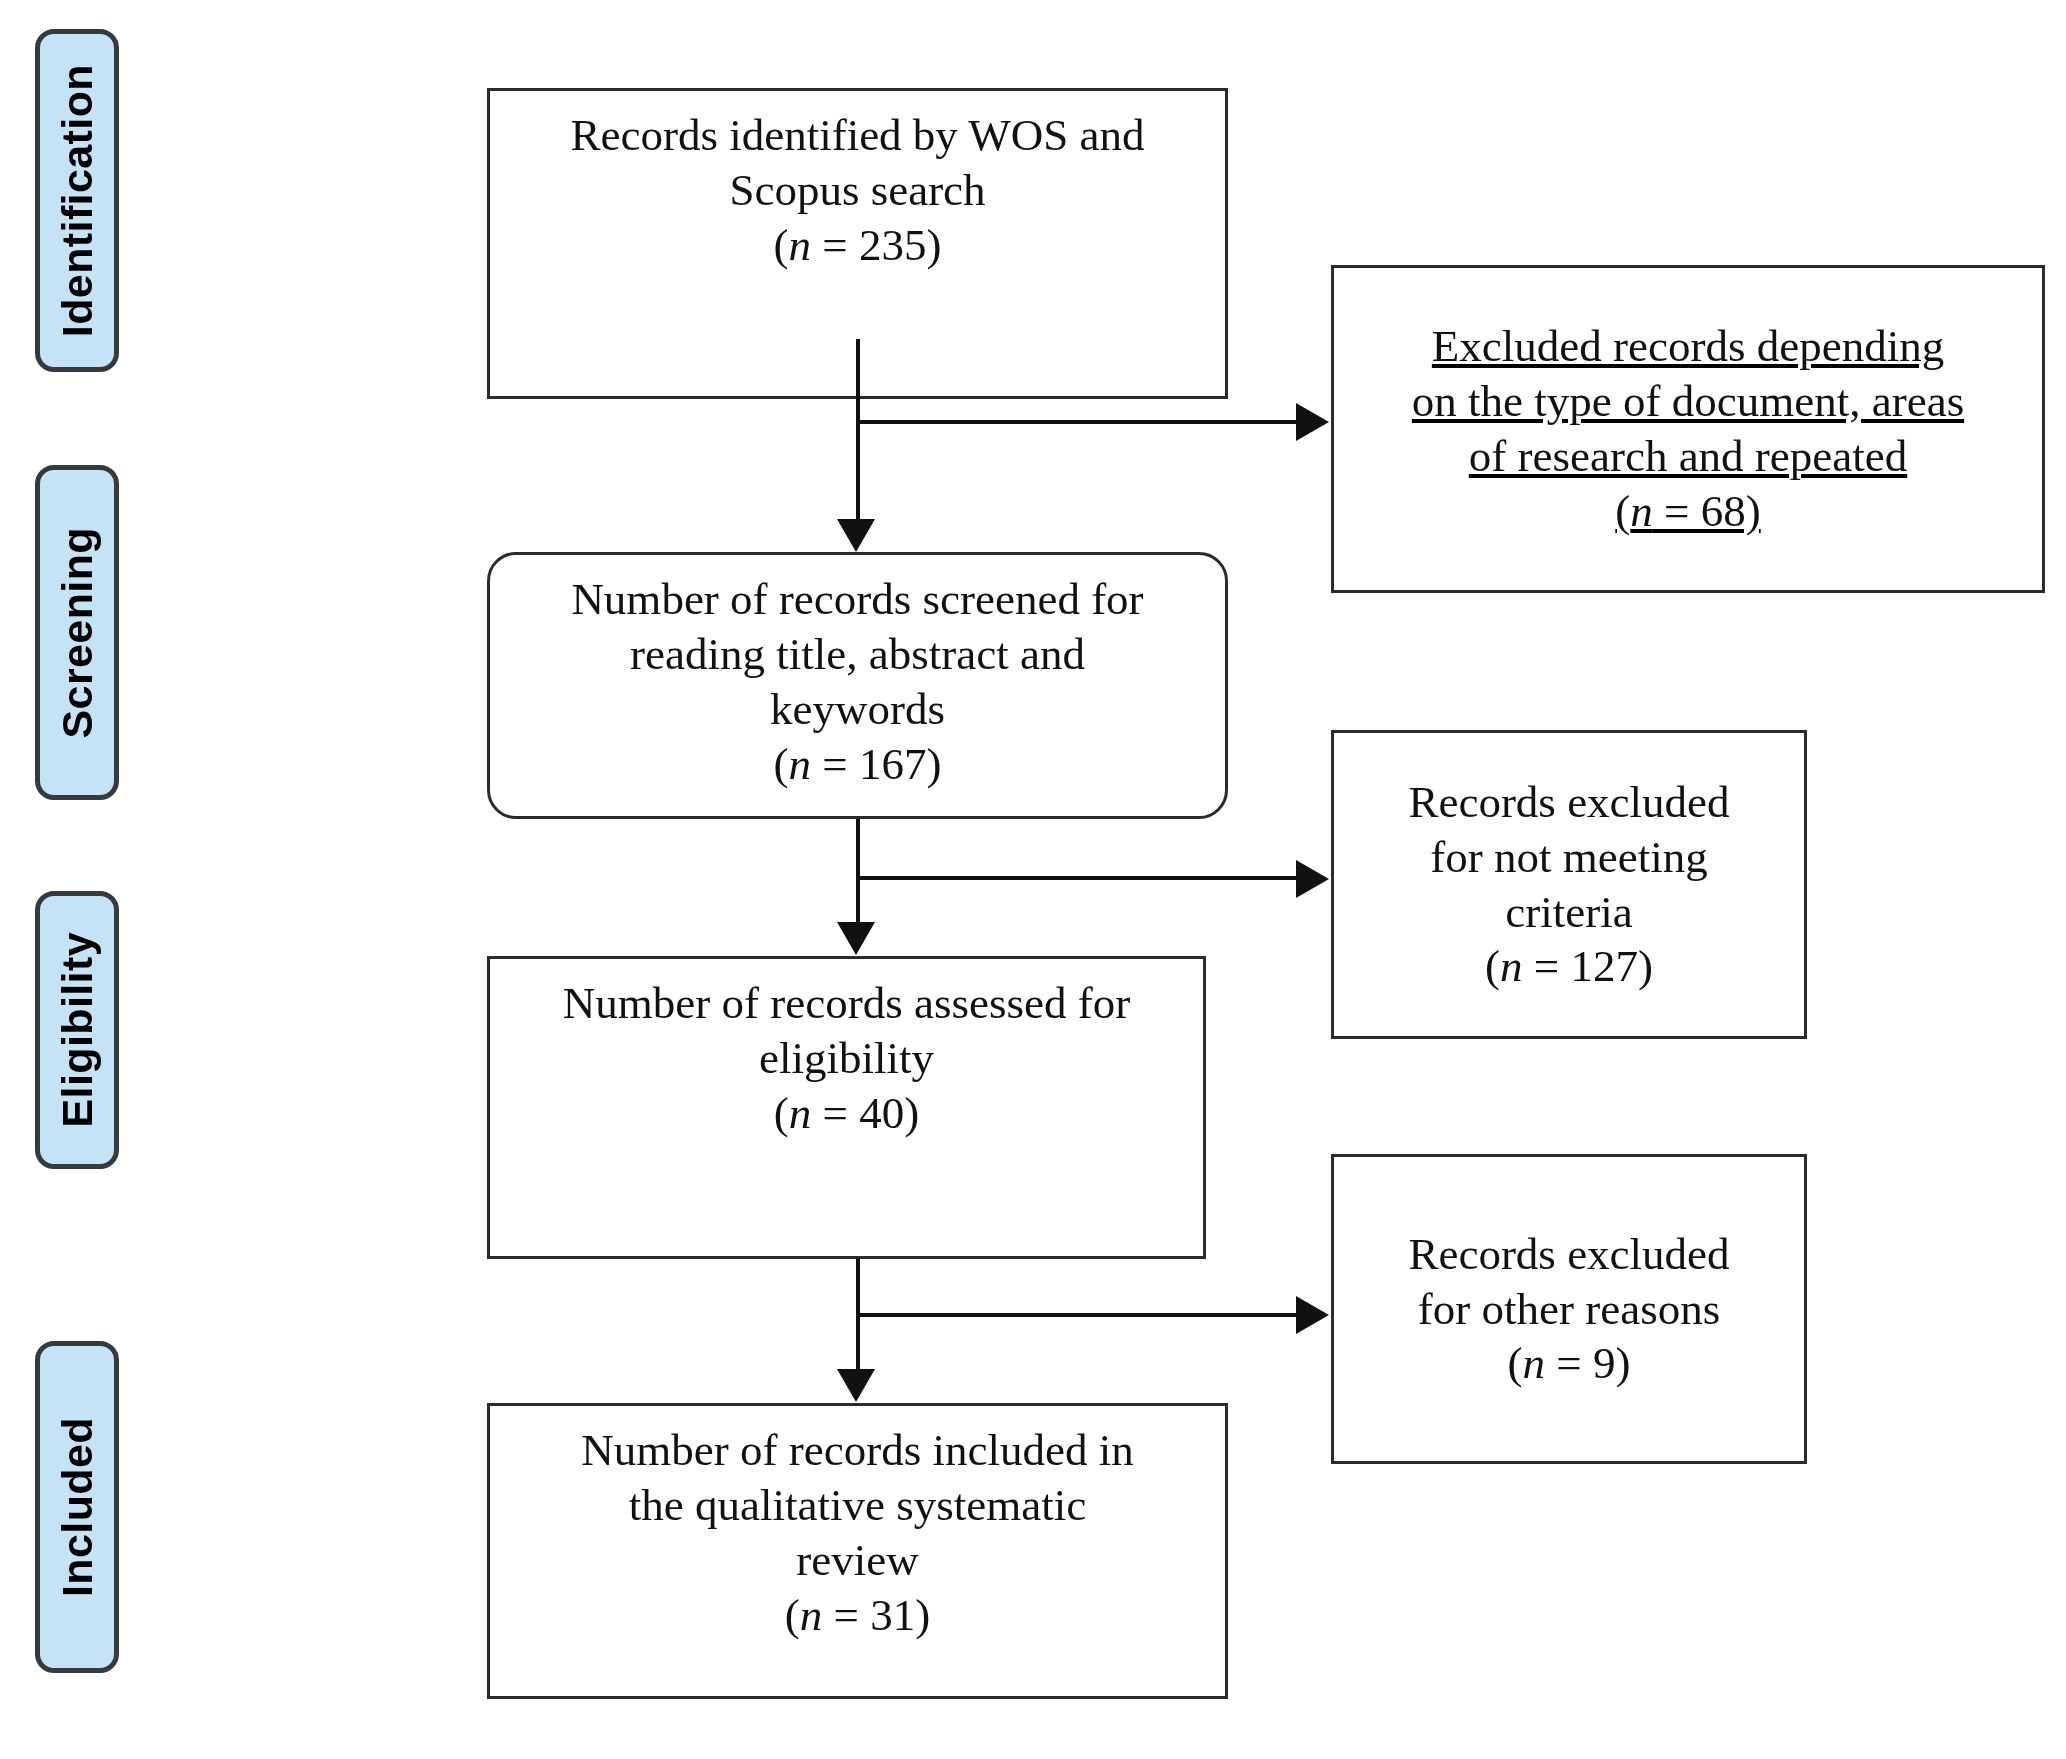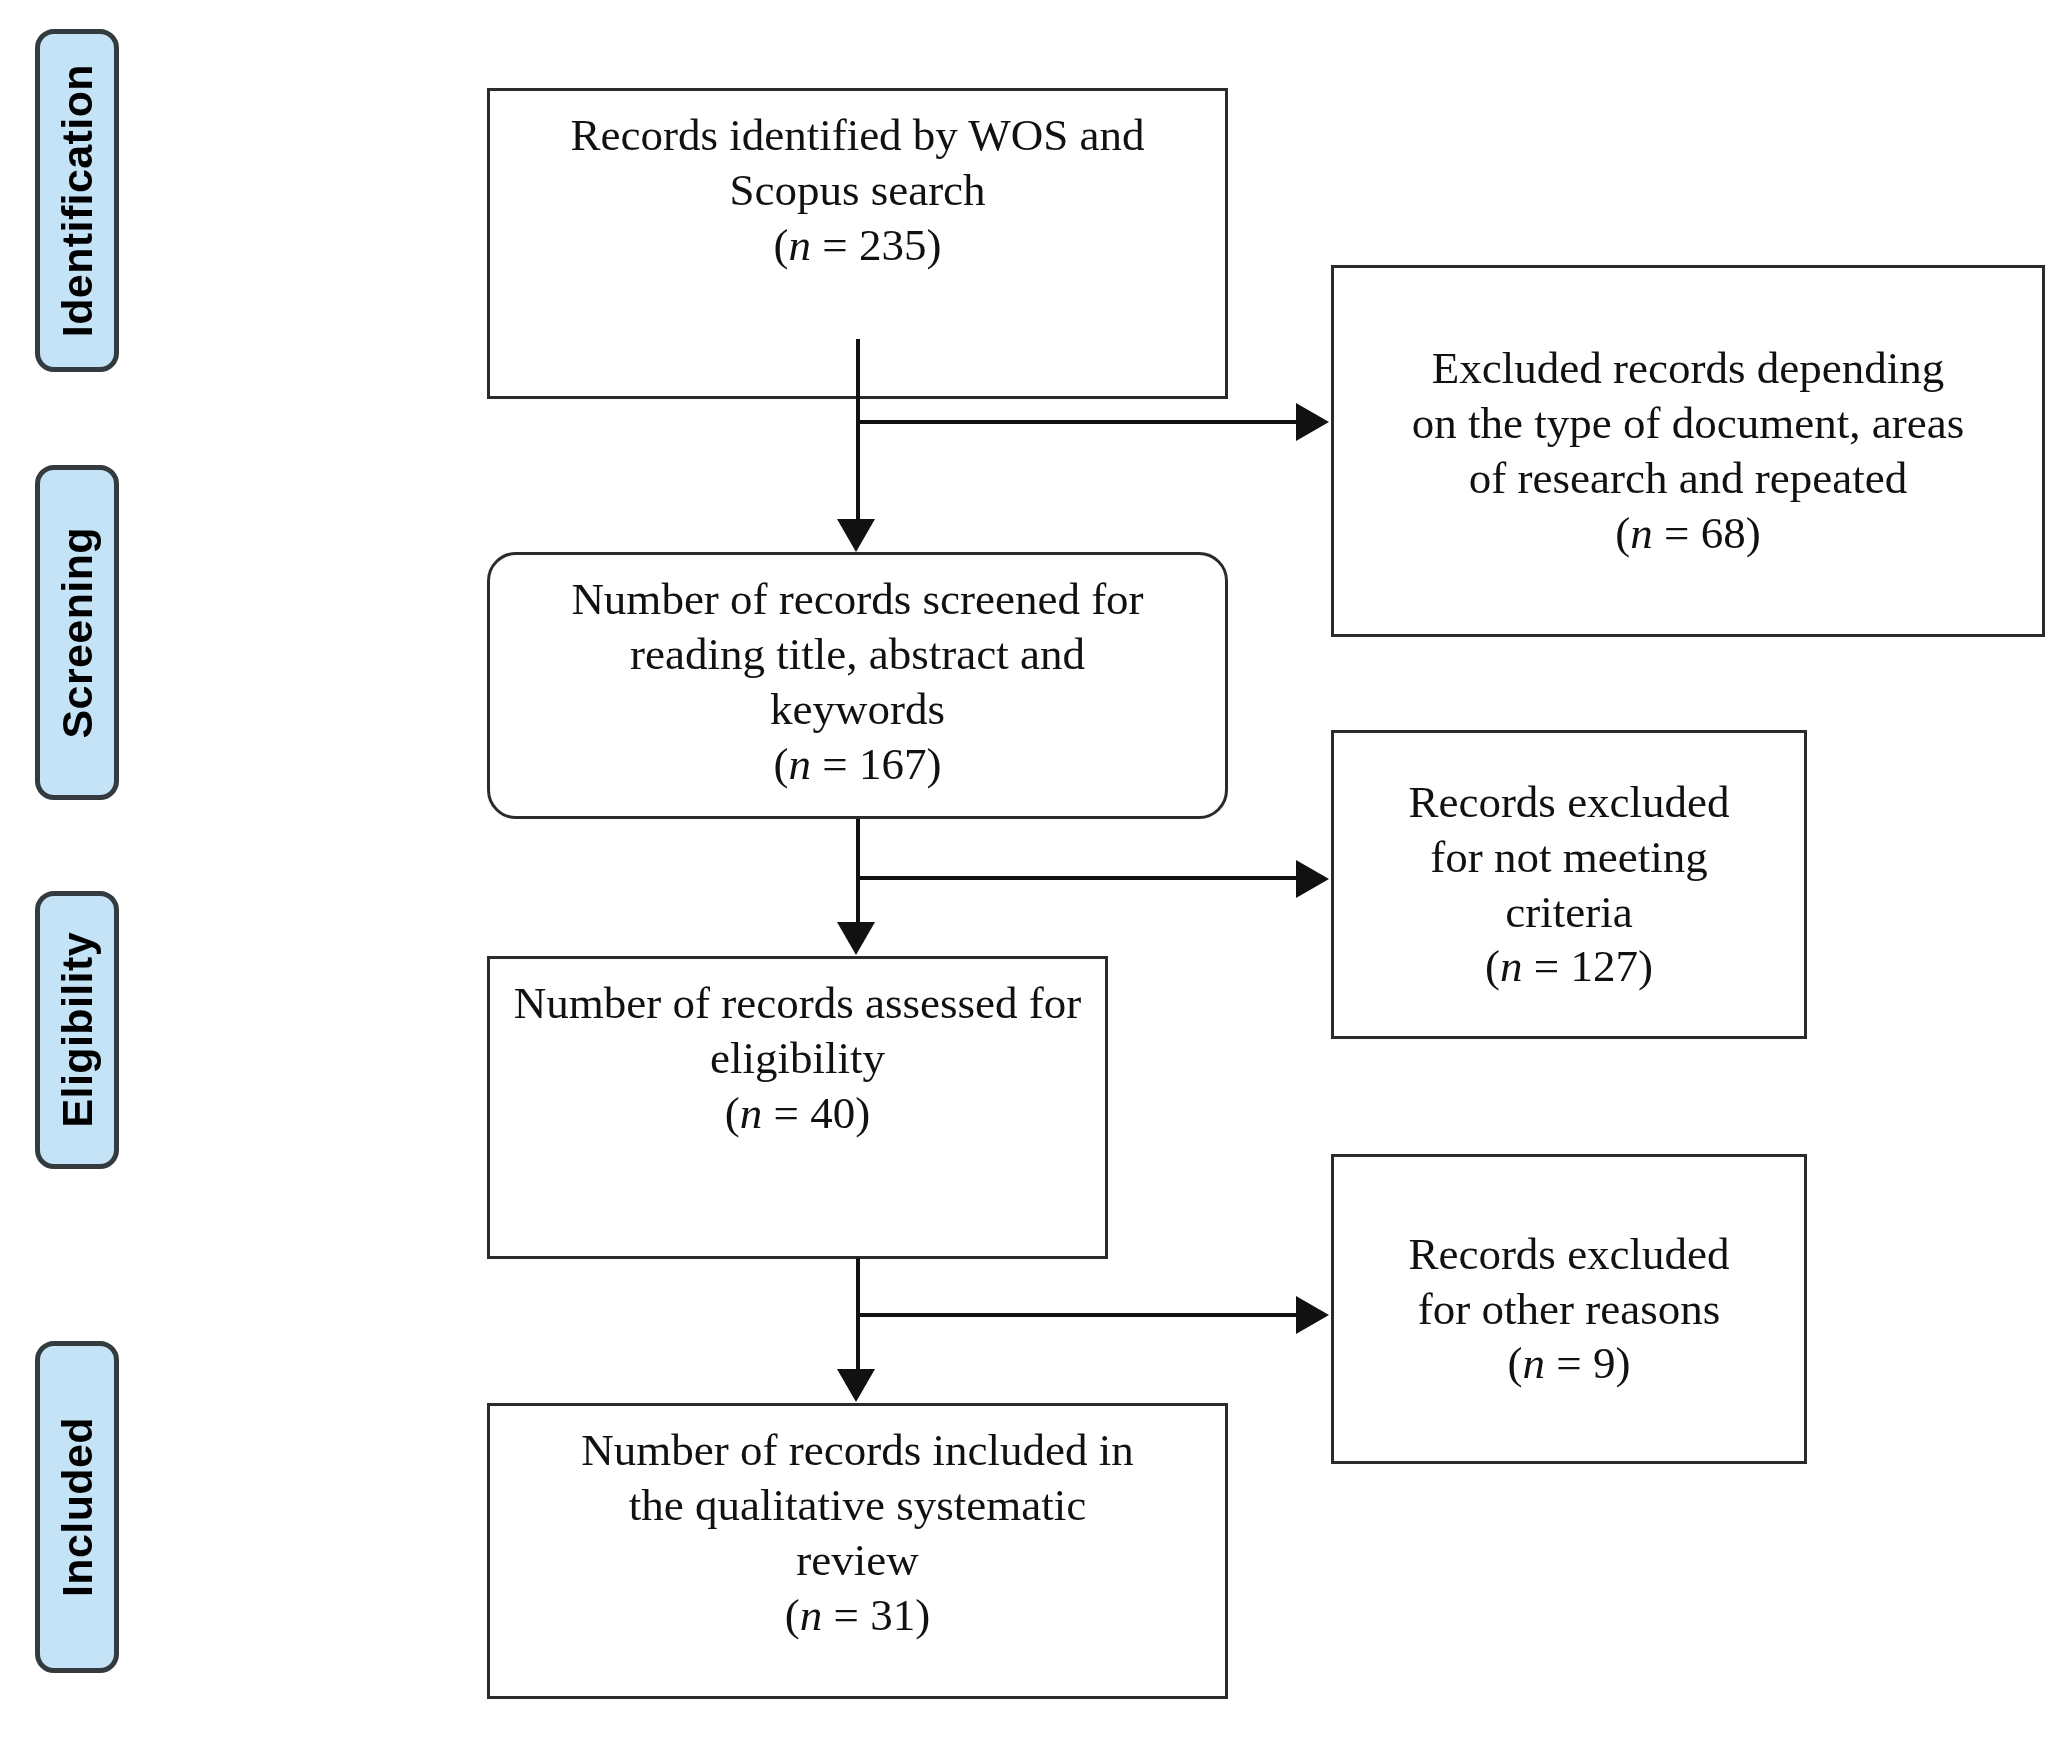--- a/index.html
+++ b/index.html
@@ -114,29 +114,29 @@
   </div>
 
   <div class="flow-box main-box" style="left:487px; top:88px; width:741px; height:311px;">
     <span class="box-text">Records identified by WOS and<br>Scopus search<br>(<i>n</i> = 235)</span>
   </div>
 
   <div class="flow-box main-box" style="left:487px; top:552px; width:741px; height:267px;border-radius:29px;">
     <span class="box-text">Number of records screened for<br>reading title, abstract and<br>keywords<br>(<i>n</i> = 167)</span>
   </div>
 
-  <div class="flow-box main-box" style="left:487px; top:956px; width:621px; height:303px;">
+  <div class="flow-box main-box" style="left:487px; top:956px; width:719px; height:303px;">
     <span class="box-text">Number of records assessed for<br>eligibility<br>(<i>n</i> = 40)</span>
   </div>
 
   <div class="flow-box main-box" style="left:487px; top:1403px; width:741px; height:296px;">
     <span class="box-text">Number of records included in<br>the qualitative systematic<br>review<br>(<i>n</i> = 31)</span>
   </div>
 
-  <div class="flow-box side-box" style="left:1331px; top:265px; width:714px; height:372px;">
+  <div class="flow-box side-box" style="left:1331px; top:265px; width:714px; height:328px;text-decoration:underline;">
     <span class="box-text">Excluded records depending<br>on the type of document,  areas<br>of research and repeated<br>(<i>n</i> = 68)</span>
   </div>
 
   <div class="flow-box side-box" style="left:1331px; top:730px; width:476px; height:309px;">
     <span class="box-text">Records excluded<br>for not meeting<br>criteria<br>(<i>n</i> = 127)</span>
   </div>
 
   <div class="flow-box side-box" style="left:1331px; top:1154px; width:476px; height:310px;">
     <span class="box-text">Records excluded<br>for other reasons<br>(<i>n</i> =  9)</span>
   </div>

